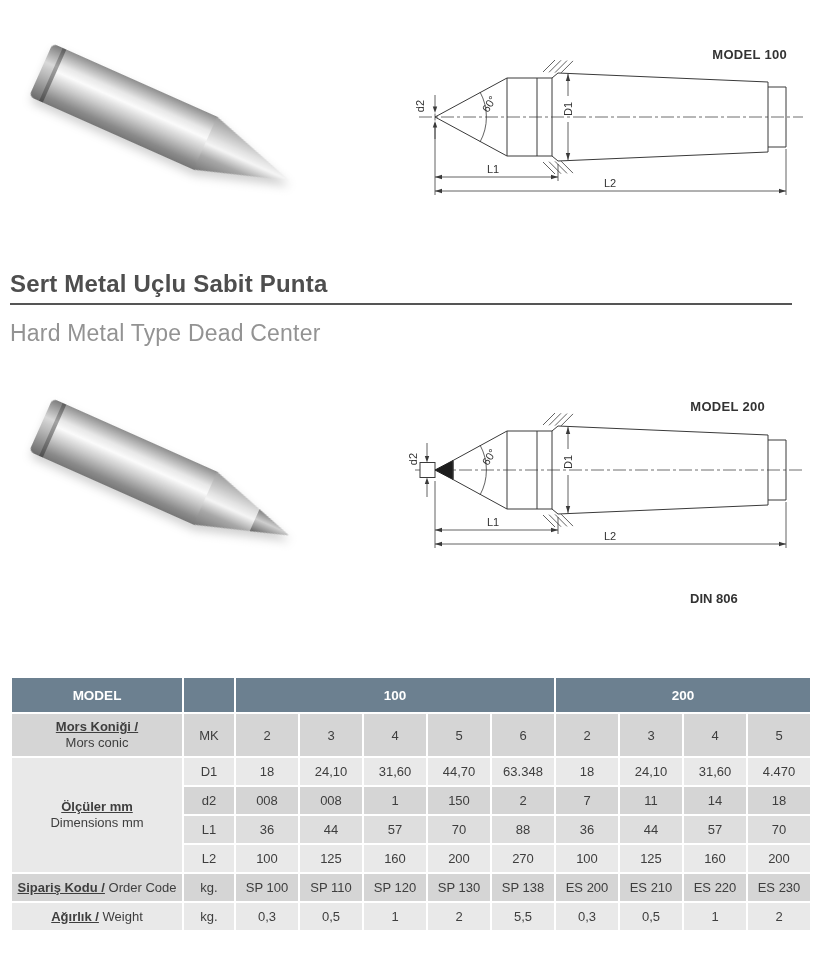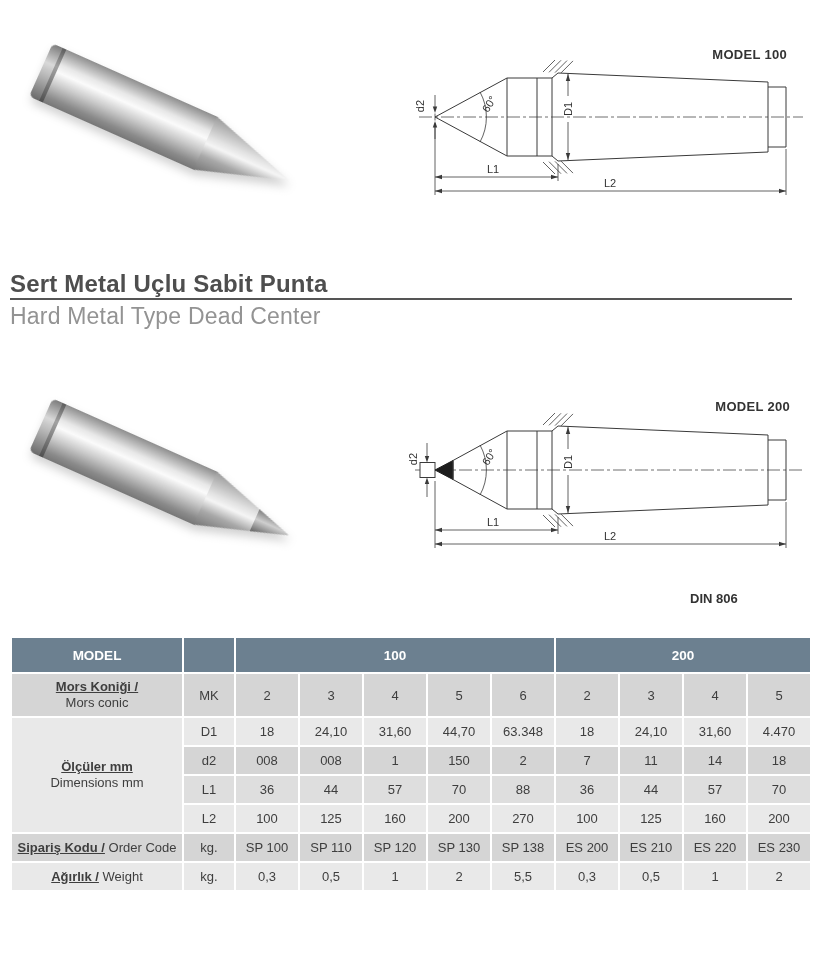--- a/index.html
+++ b/index.html
@@ -31,32 +31,32 @@
   .dwg path,.dwg line,.dwg rect{stroke:#3a3a3a;fill:none;stroke-width:1;}
   .dwg .thin{stroke-width:0.8;}
   .dwg .center{stroke:#4a4a4a;stroke-width:0.8;stroke-dasharray:13 3 3 3;}
   .dwg .arrow{fill:#3a3a3a;stroke:none;}
   .dwg .solid{fill:#1d1d1d;stroke:#1d1d1d;}
   .dwg .stub{fill:#fff;}
   .dwg text{fill:#333;font-family:"Liberation Sans",sans-serif;font-size:11px;}
   .model-label{position:absolute;width:120px;text-align:right;font-size:13px;
         font-weight:bold;color:#333;letter-spacing:.3px;}
   .model-label-1{left:667px;top:47px;text-align:right;}
-  .model-label-2{left:670px;top:399px;}
+  .model-label-2{left:645px;top:399px;}
   .din-label{position:absolute;left:690px;top:591px;width:120px;
         font-size:13px;font-weight:bold;color:#333;}
 
   
   .title-block{position:absolute;left:10px;top:270px;width:782px;}
   .title-tr{margin:0;font-size:24px;font-weight:bold;color:#4e4e4e;letter-spacing:.2px;
-        border-bottom:2px solid #555;}
-  .title-en{margin:3px 0 0 0;font-size:23px;font-weight:normal;color:#939393;letter-spacing:.2px;}
-
-  
-  table.spec{position:absolute;left:10px;top:636px;width:802px;
+        border-bottom:2px solid #555;padding-bottom:5px;}
+  .title-en{margin:15px 0 0 0;font-size:23px;font-weight:normal;color:#939393;letter-spacing:.2px;}
+
+  
+  table.spec{position:absolute;left:10px;top:676px;width:802px;
         border-collapse:separate;border-spacing:2px;font-size:13px;color:#3e3e3e;}
   table.spec td{text-align:center;vertical-align:middle;padding:1px 2px;}
   td.h{background:var(--header-bg,#6c8090);color:#fff;font-weight:bold;height:32px;font-size:13.5px;}
   tr.morse td{height:40px;}
   tr.data-row td{height:25px;}
   tr.row-a td{background:var(--row-dark,#d5d5d5);}
   tr.row-b td{background:var(--row-light,#e9e9e9);}
   tr.row-m td{background:var(--row-mid,#dedede);}
   td.lbl{line-height:1.2;}
   td.lbl b{font-weight:bold;text-decoration:underline;}

